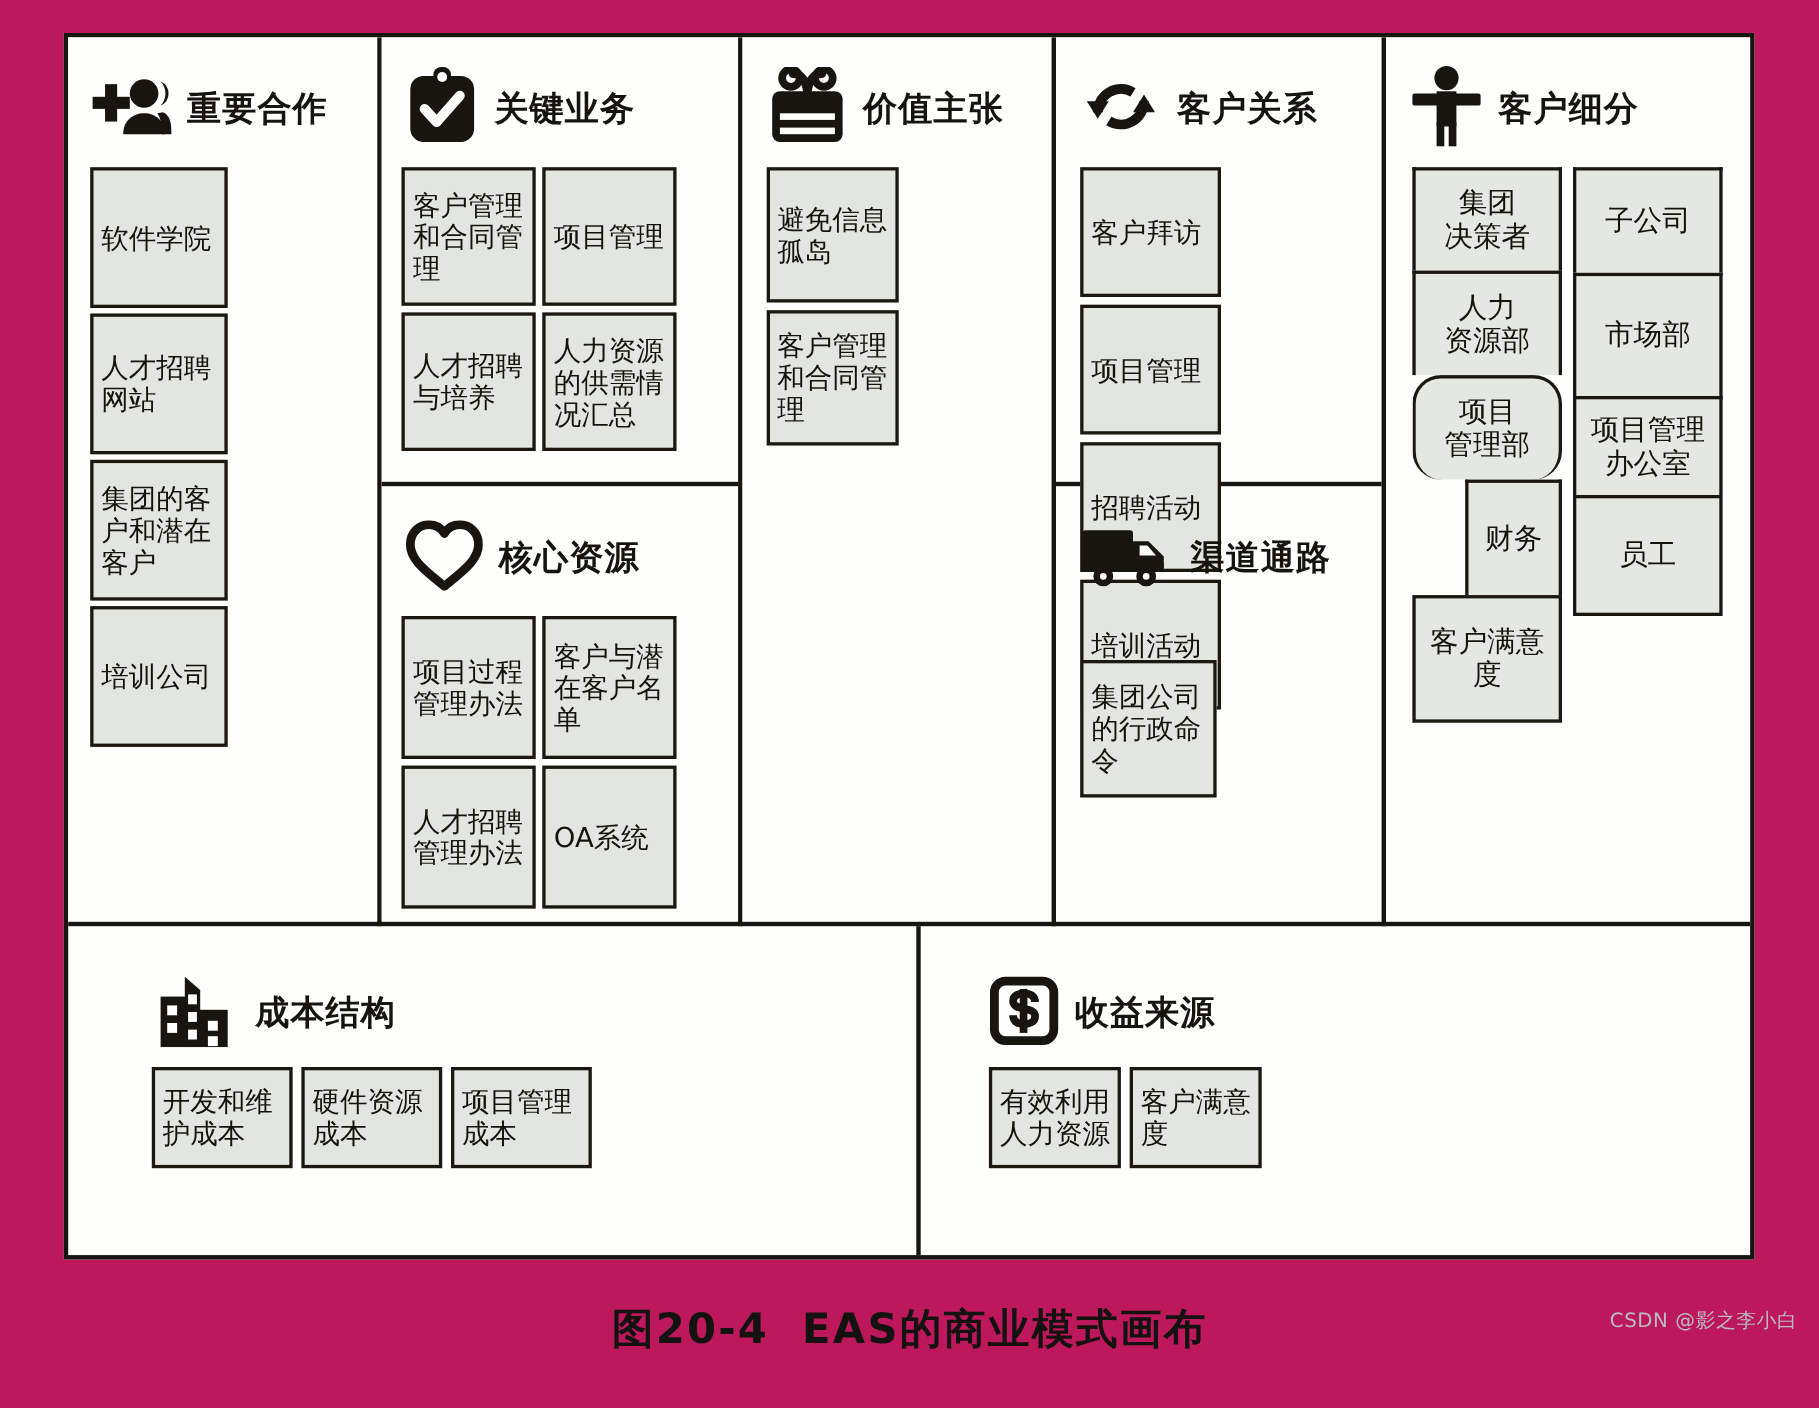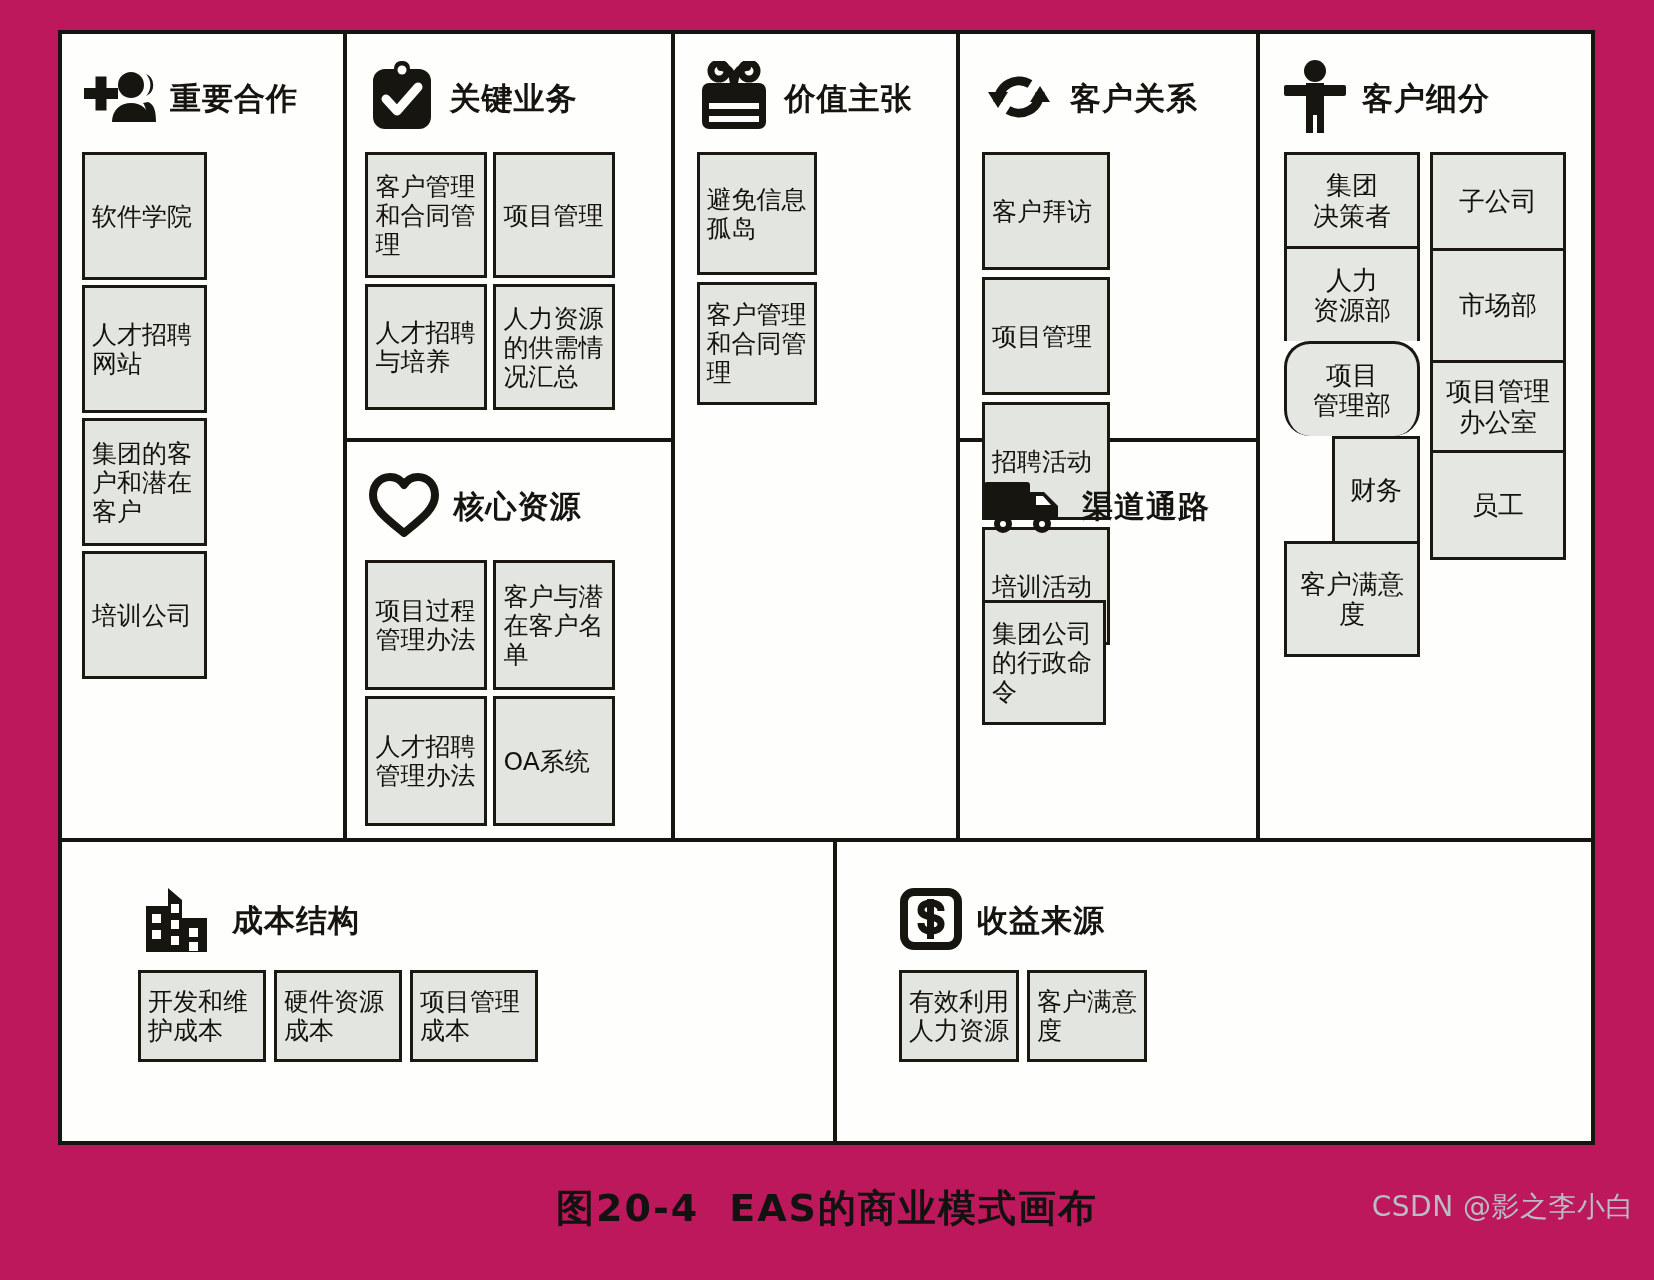--- a/index.html
+++ b/index.html
@@ -169,21 +169,21 @@
     font-size: 38px;
     font-weight: 700;
     color: #131210;
     letter-spacing: 2px;
   }
   .caption .gap { display: inline-block; width: 30px; }
   .watermark {
     position: absolute;
     right: 20px;
     top: 1188px;
-    font-size: 28px;
+    font-size: 18px;
     color: #b9bcc0;
     letter-spacing: 0.5px;
   }
 </style>
 </head>
 <body>
 
 <div class="page">
 
   <div class="canvas-frame">

